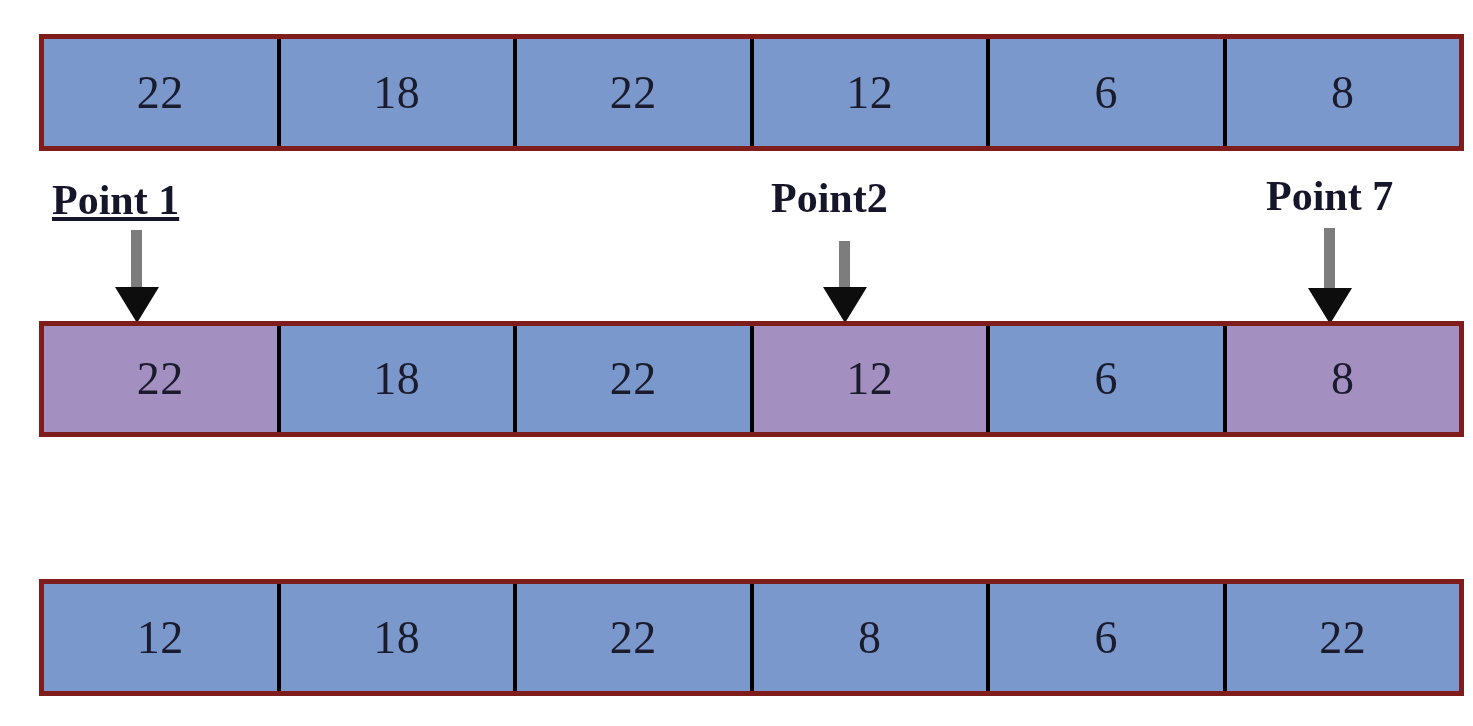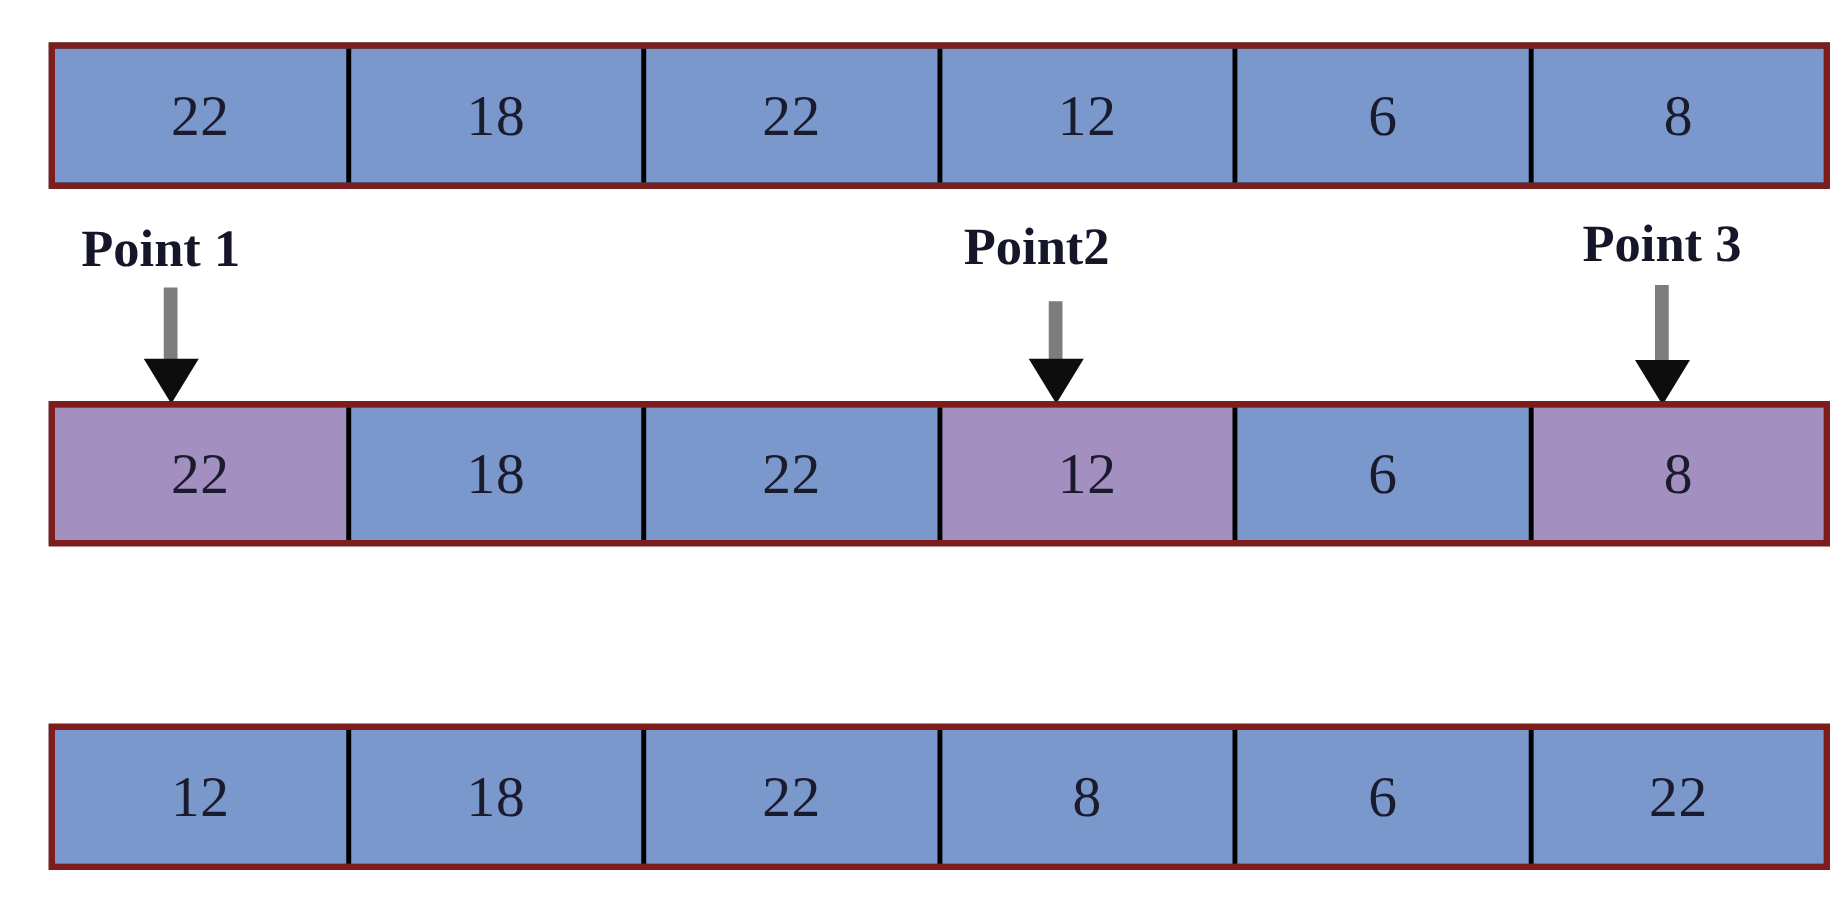--- a/index.html
+++ b/index.html
@@ -89,21 +89,21 @@
     left: 0;
     width: 0;
     height: 0;
     border-left: 22px solid transparent;
     border-right: 22px solid transparent;
     border-top: 36px solid #0d0d0d;
   }
 
   
   #ptr-1 { left: 50px; }
-  #ptr-1 .plabel { left: 15px; top: 6px; }
+  #ptr-1 .plabel { left: 2px; top: 6px; text-decoration: underline; }
   #ptr-1 .arrow  { left: 65px; top: 57px; height: 93px; }
   #ptr-1 .shaft  { height: 58px; }
   #ptr-1 .head   { top: 57px; }
 
   
   #ptr-2 { left: 760px; }
   #ptr-2 .plabel { left: 11px; top: 4px; }
   #ptr-2 .arrow  { left: 63px; top: 68px; height: 82px; }
   #ptr-2 .shaft  { height: 47px; }
   #ptr-2 .head   { top: 46px; }
@@ -139,21 +139,21 @@
 
   <div class="pointer" id="ptr-2">
     <span class="plabel">Point2</span>
     <span class="arrow">
       <span class="shaft"></span>
       <span class="head"></span>
     </span>
   </div>
 
   <div class="pointer" id="ptr-3">
-    <span class="plabel">Point 3</span>
+    <span class="plabel">Point 7</span>
     <span class="arrow">
       <span class="shaft"></span>
       <span class="head"></span>
     </span>
   </div>
 
   <div class="array-row row2">
     <div class="cell highlight">22</div>
     <div class="cell">18</div>
     <div class="cell">22</div>

